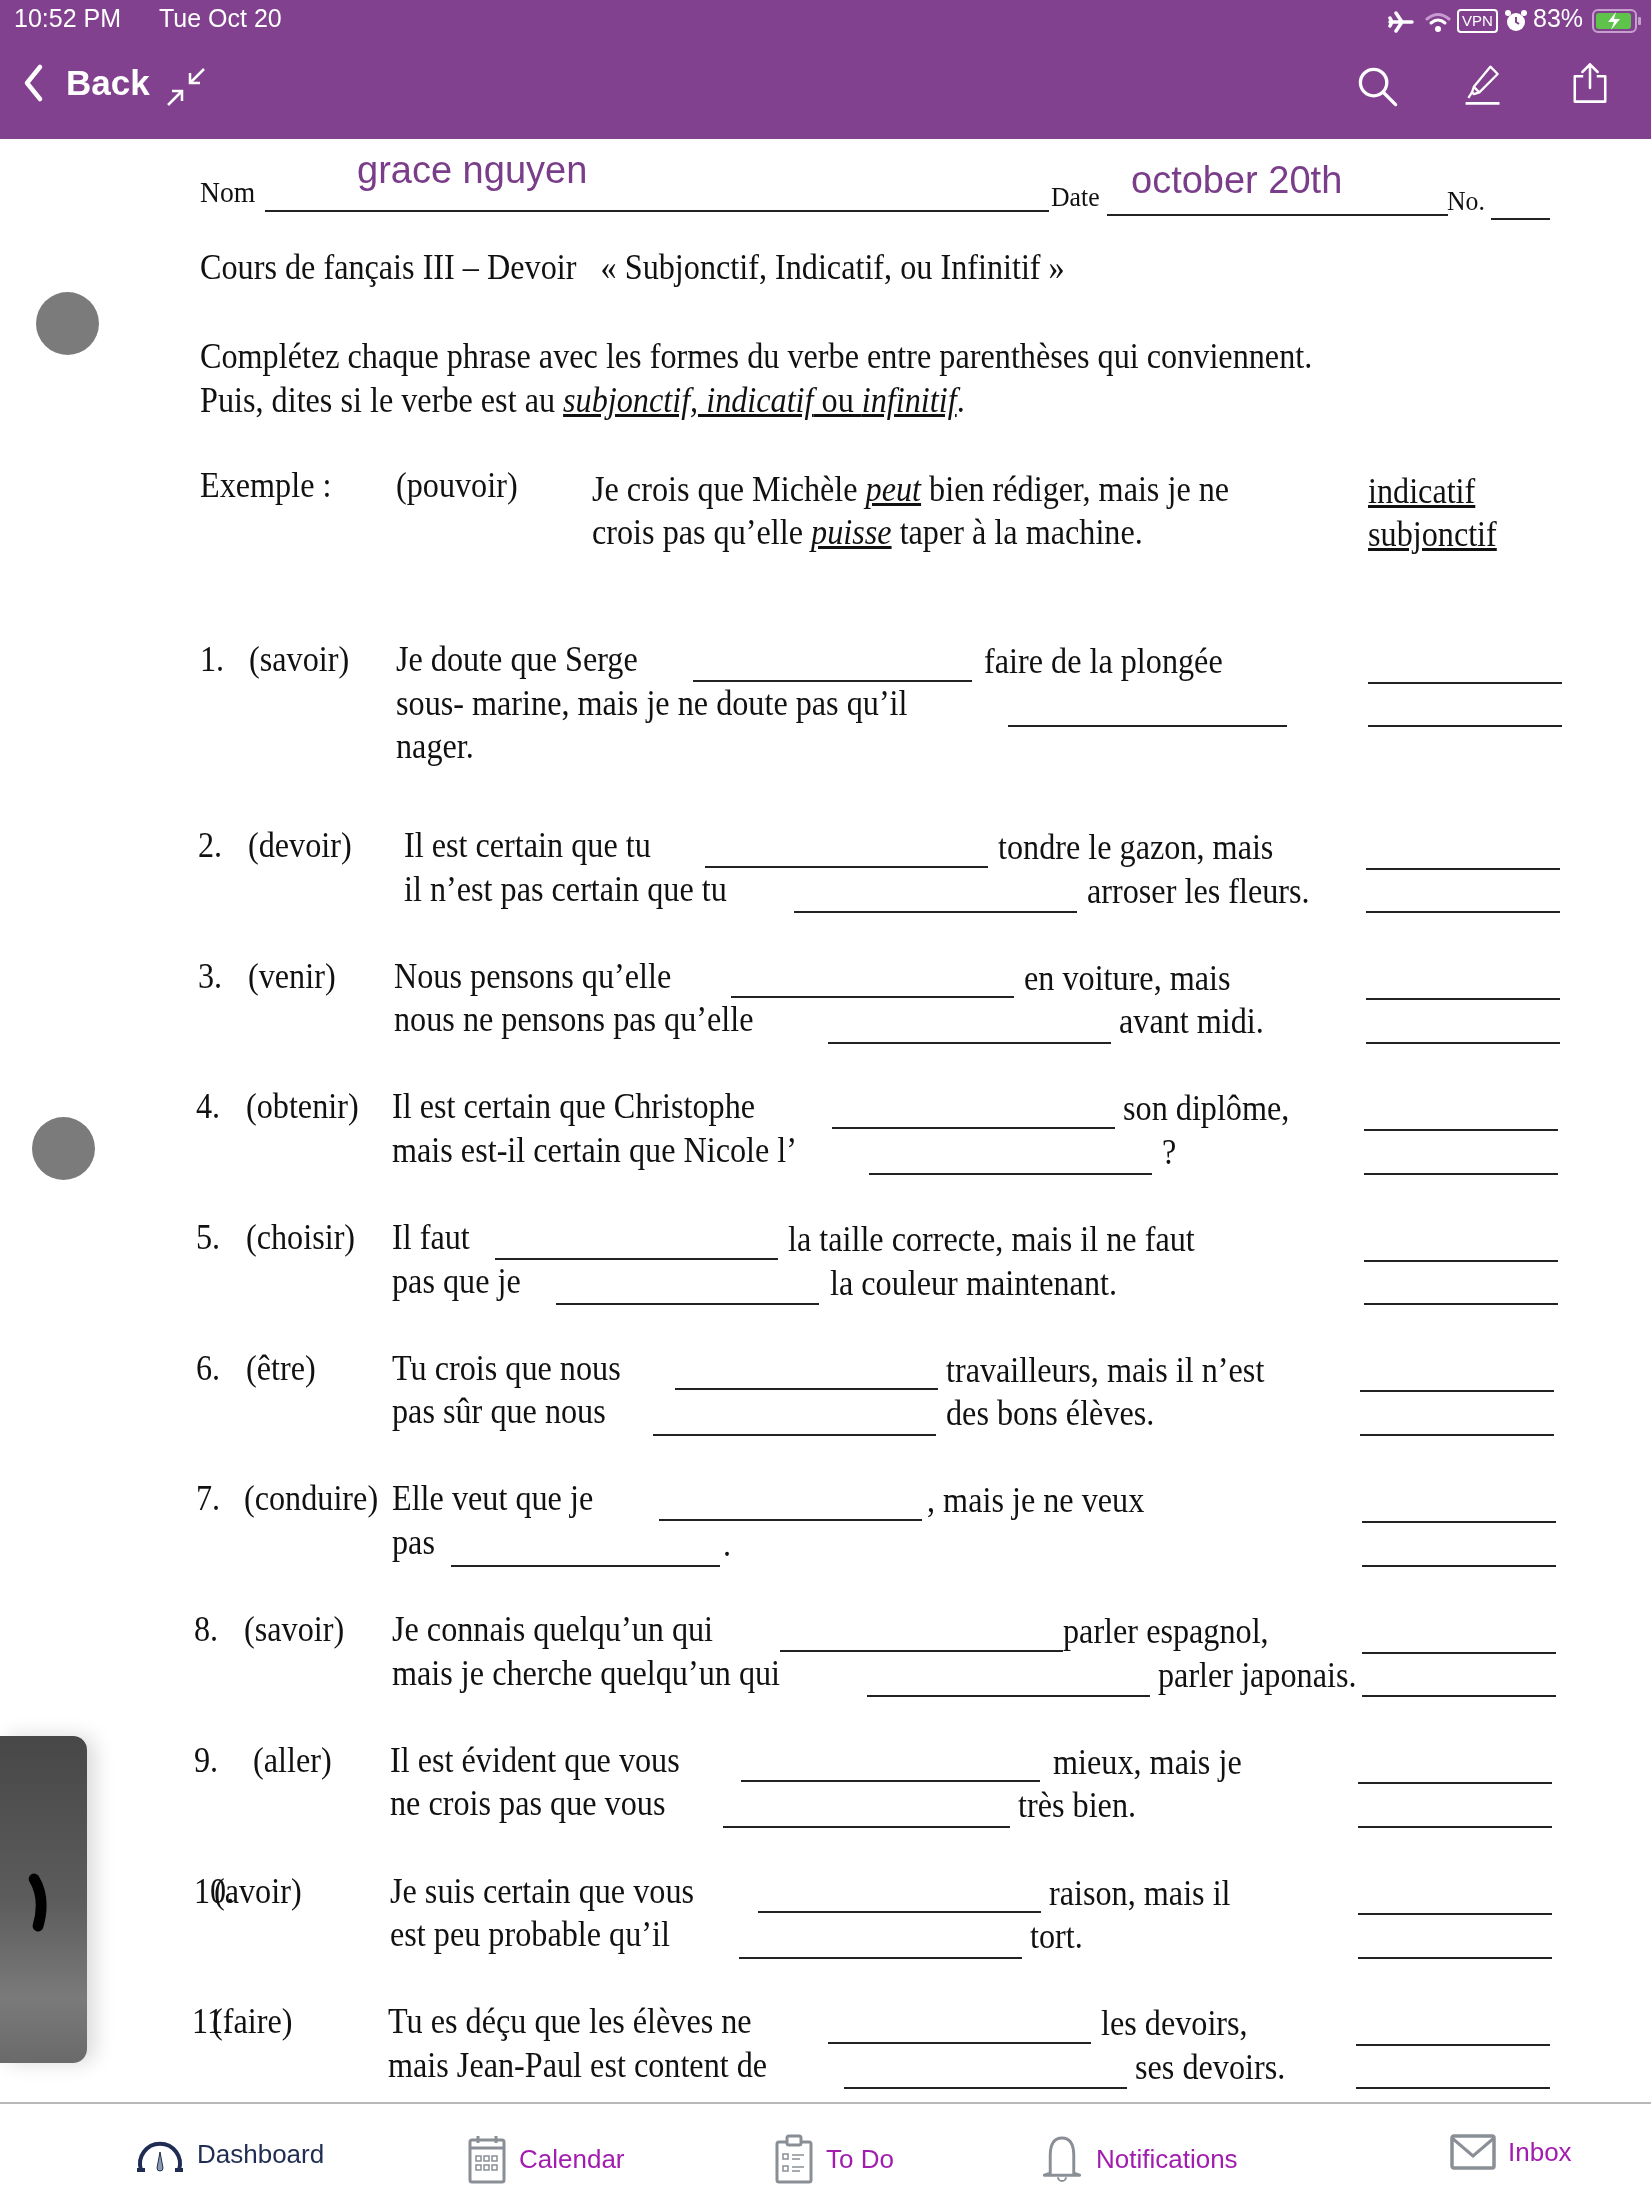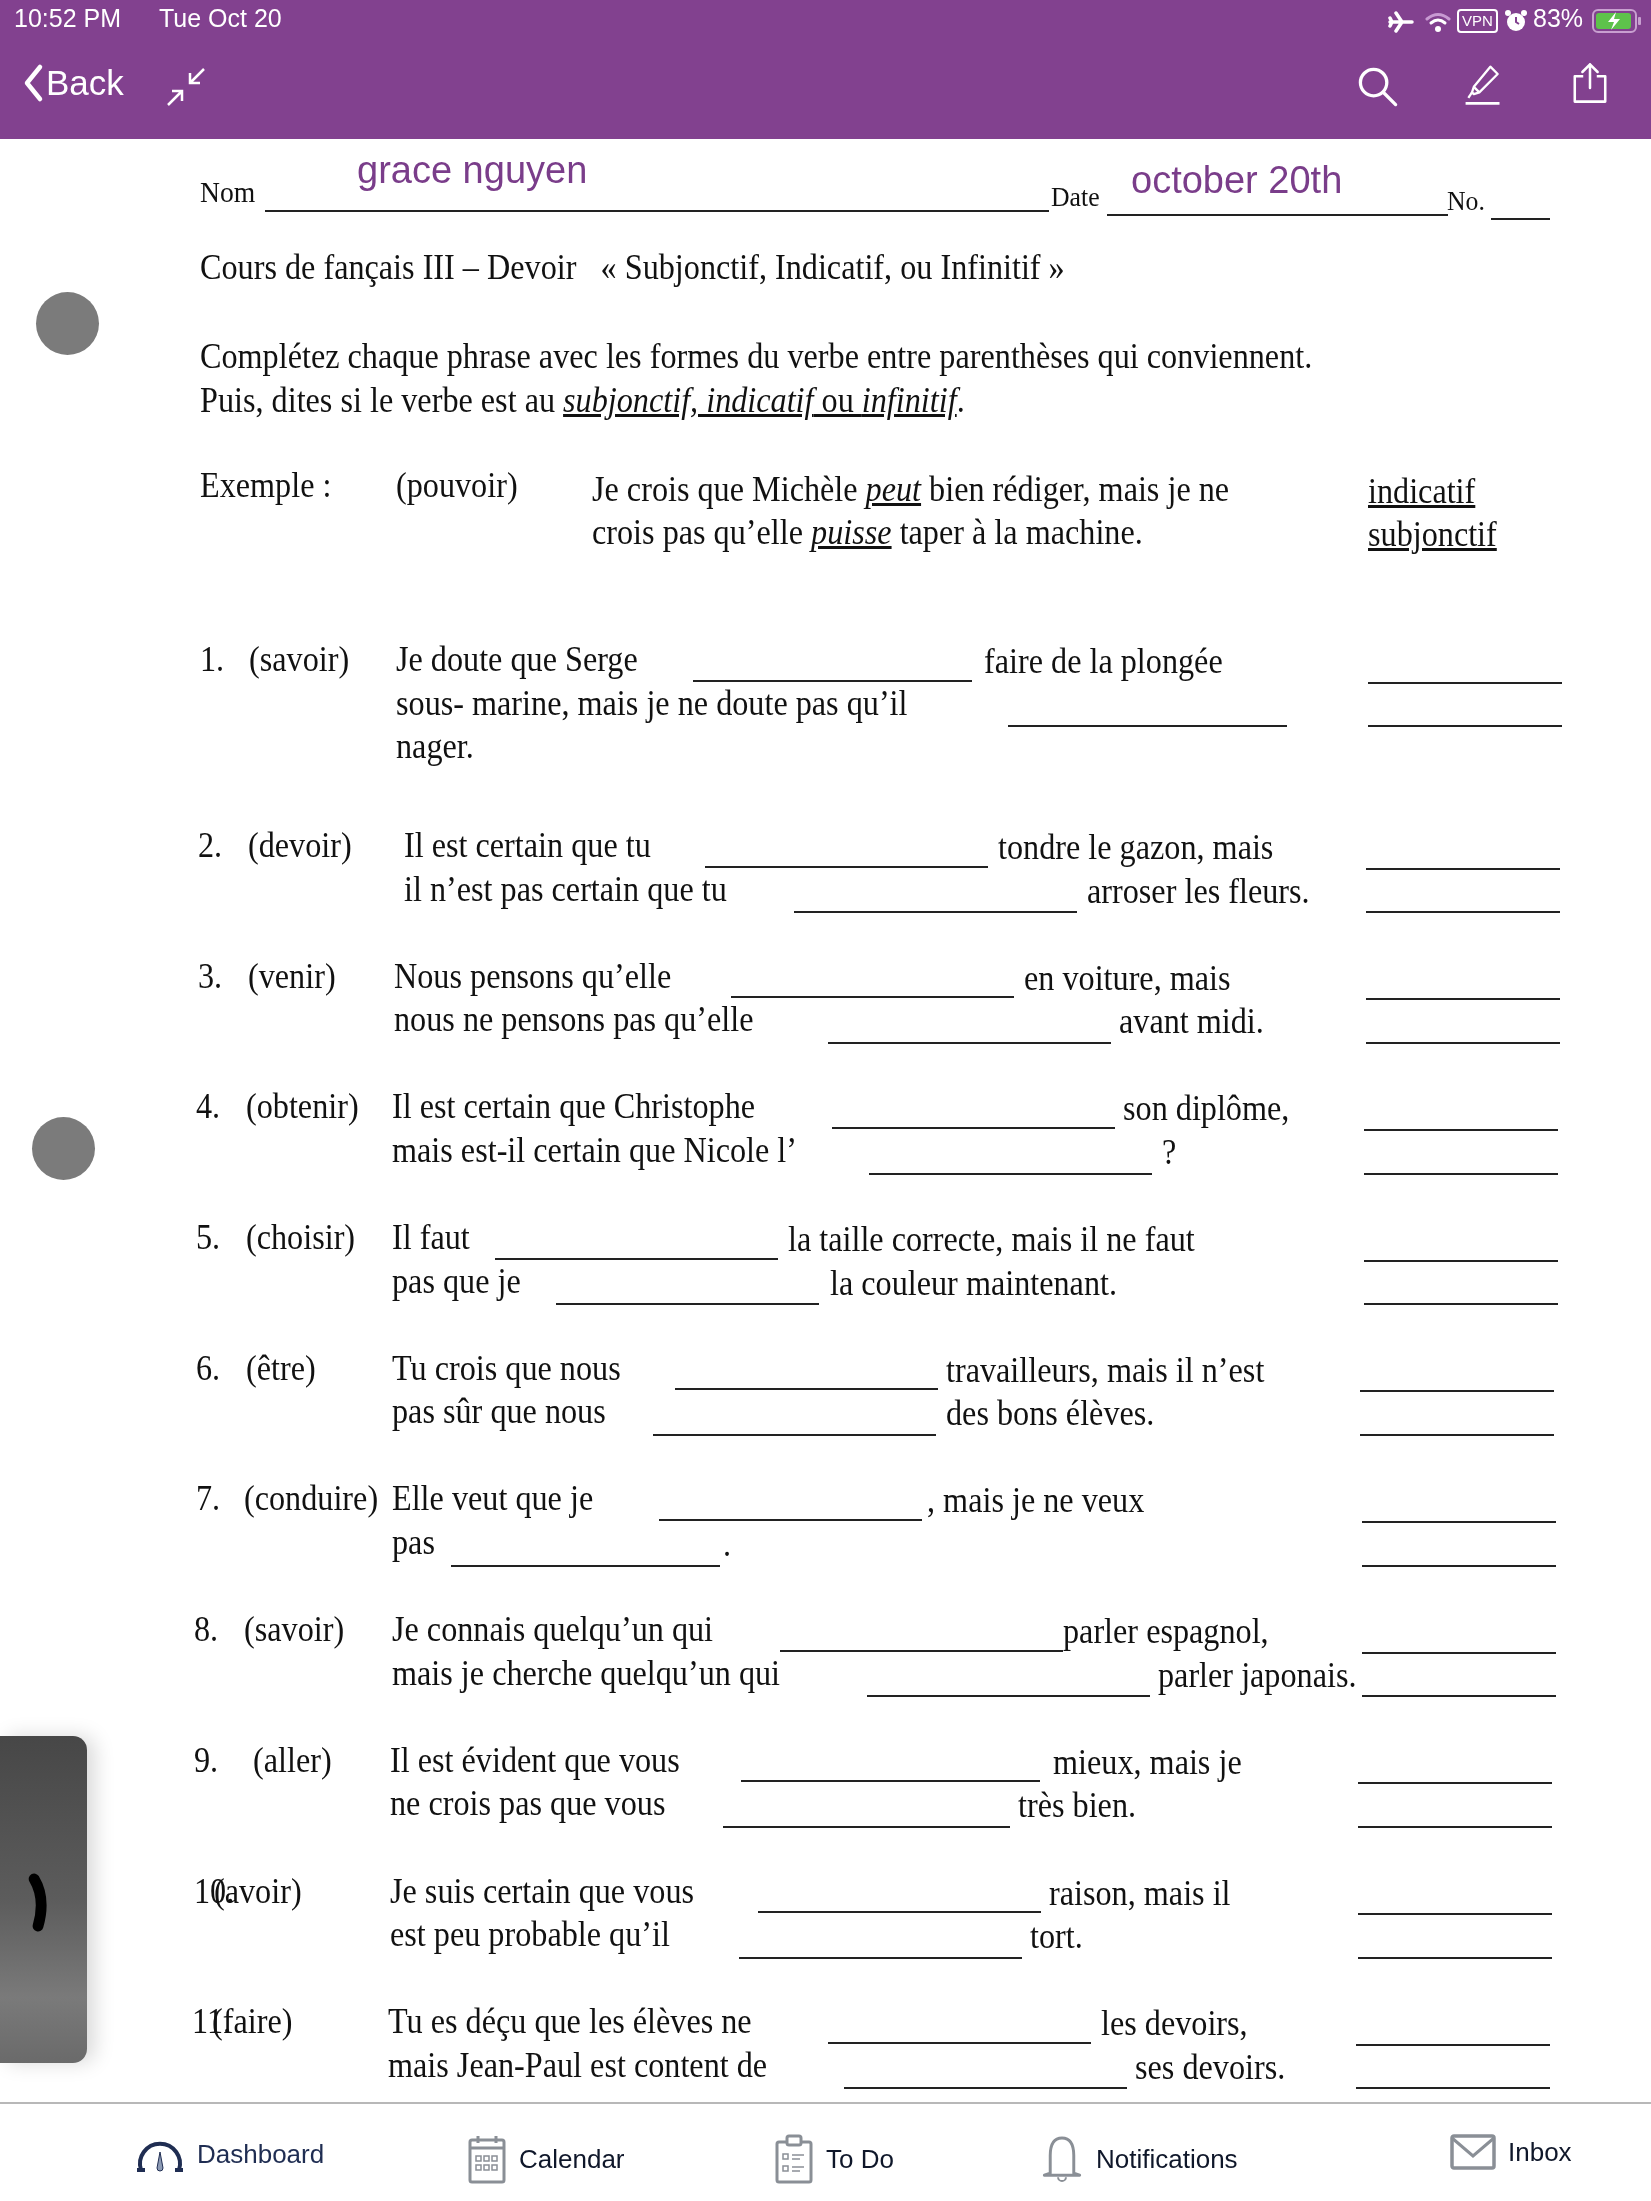--- a/index.html
+++ b/index.html
@@ -1,32 +1,32 @@
 <!DOCTYPE html>
 <html><head>
 <meta charset="utf-8">
 <style>
   html, body { margin:0; padding:0; }
   body { width:1651px; height:2202px; position:relative; overflow:hidden; background:#ffffff; font-family:"Liberation Sans", sans-serif; }
   .abs { position:absolute; }
   #header { left:0; top:0; width:1651px; height:139px; background:#82418f; color:#fff; }
   .status { font-size:25px; color:#fff; top:4px; white-space:nowrap; }
   .title { font-size:33px; color:#fff; top:67px; left:0; width:1651px; text-align:center; }
-  .back { left:22px; top:63px; font-size:35px; display:flex; align-items:center; gap:2px; }
+  .back { left:22px; top:63px; font-size:35px; display:flex; align-items:center; gap:22px;font-weight:bold; }
   .hdr-icon { top:63px; width:44px; height:44px; }
   #doc { left:0; top:139px; width:1651px; height:1963px; background:#fff; font-family:"Liberation Serif", serif; color:#111; }
   .serif { font-family:"Liberation Serif", serif; font-size:35px; color:#111; white-space:nowrap; transform:scaleX(0.92); transform-origin:left center; }
   .hand { font-family:"Liberation Sans", sans-serif; font-size:38px; color:#7a3d8a; white-space:nowrap; }
   .uline { height:0; border-bottom:2px solid #222; }
   .ital-u { font-style:italic; text-decoration:underline; }
   .u { text-decoration:underline; }
   .circle { width:63px; height:63px; border-radius:50%; background:#7b7b7b; }
   #side-handle { left:0; top:1736px; width:87px; height:327px; border-radius:0 14px 14px 0; background:linear-gradient(180deg,#474747 0%, #5c5c5c 50%, #7a7a7a 80%, #6a6a6a 100%); box-shadow:8px 0 20px rgba(0,0,0,0.15); }
   #tabbar { left:0; top:2102px; width:1651px; height:100px; background:#fff; border-top:2px solid #b8b8b8; }
-  .tab { top:30px; display:flex; align-items:center; gap:12px; font-size:26px; color:#0f172a; white-space:nowrap; }
+  .tab { top:30px; display:flex; align-items:center; gap:12px; font-size:26px; color:#a21caf; white-space:nowrap; }
   .tab.active { color:#1f2d52; }
 </style>
 </head>
 <body>
 
 <div id="header" class="abs">
   <span class="abs status" style="left:14px;">10:52 PM</span>
   <span class="abs status" style="left:141px;margin-left:18px;">Tue Oct 20</span>
 
   <svg class="abs" style="left:1388px;top:10px" width="26" height="24" viewBox="0 0 26 24">

